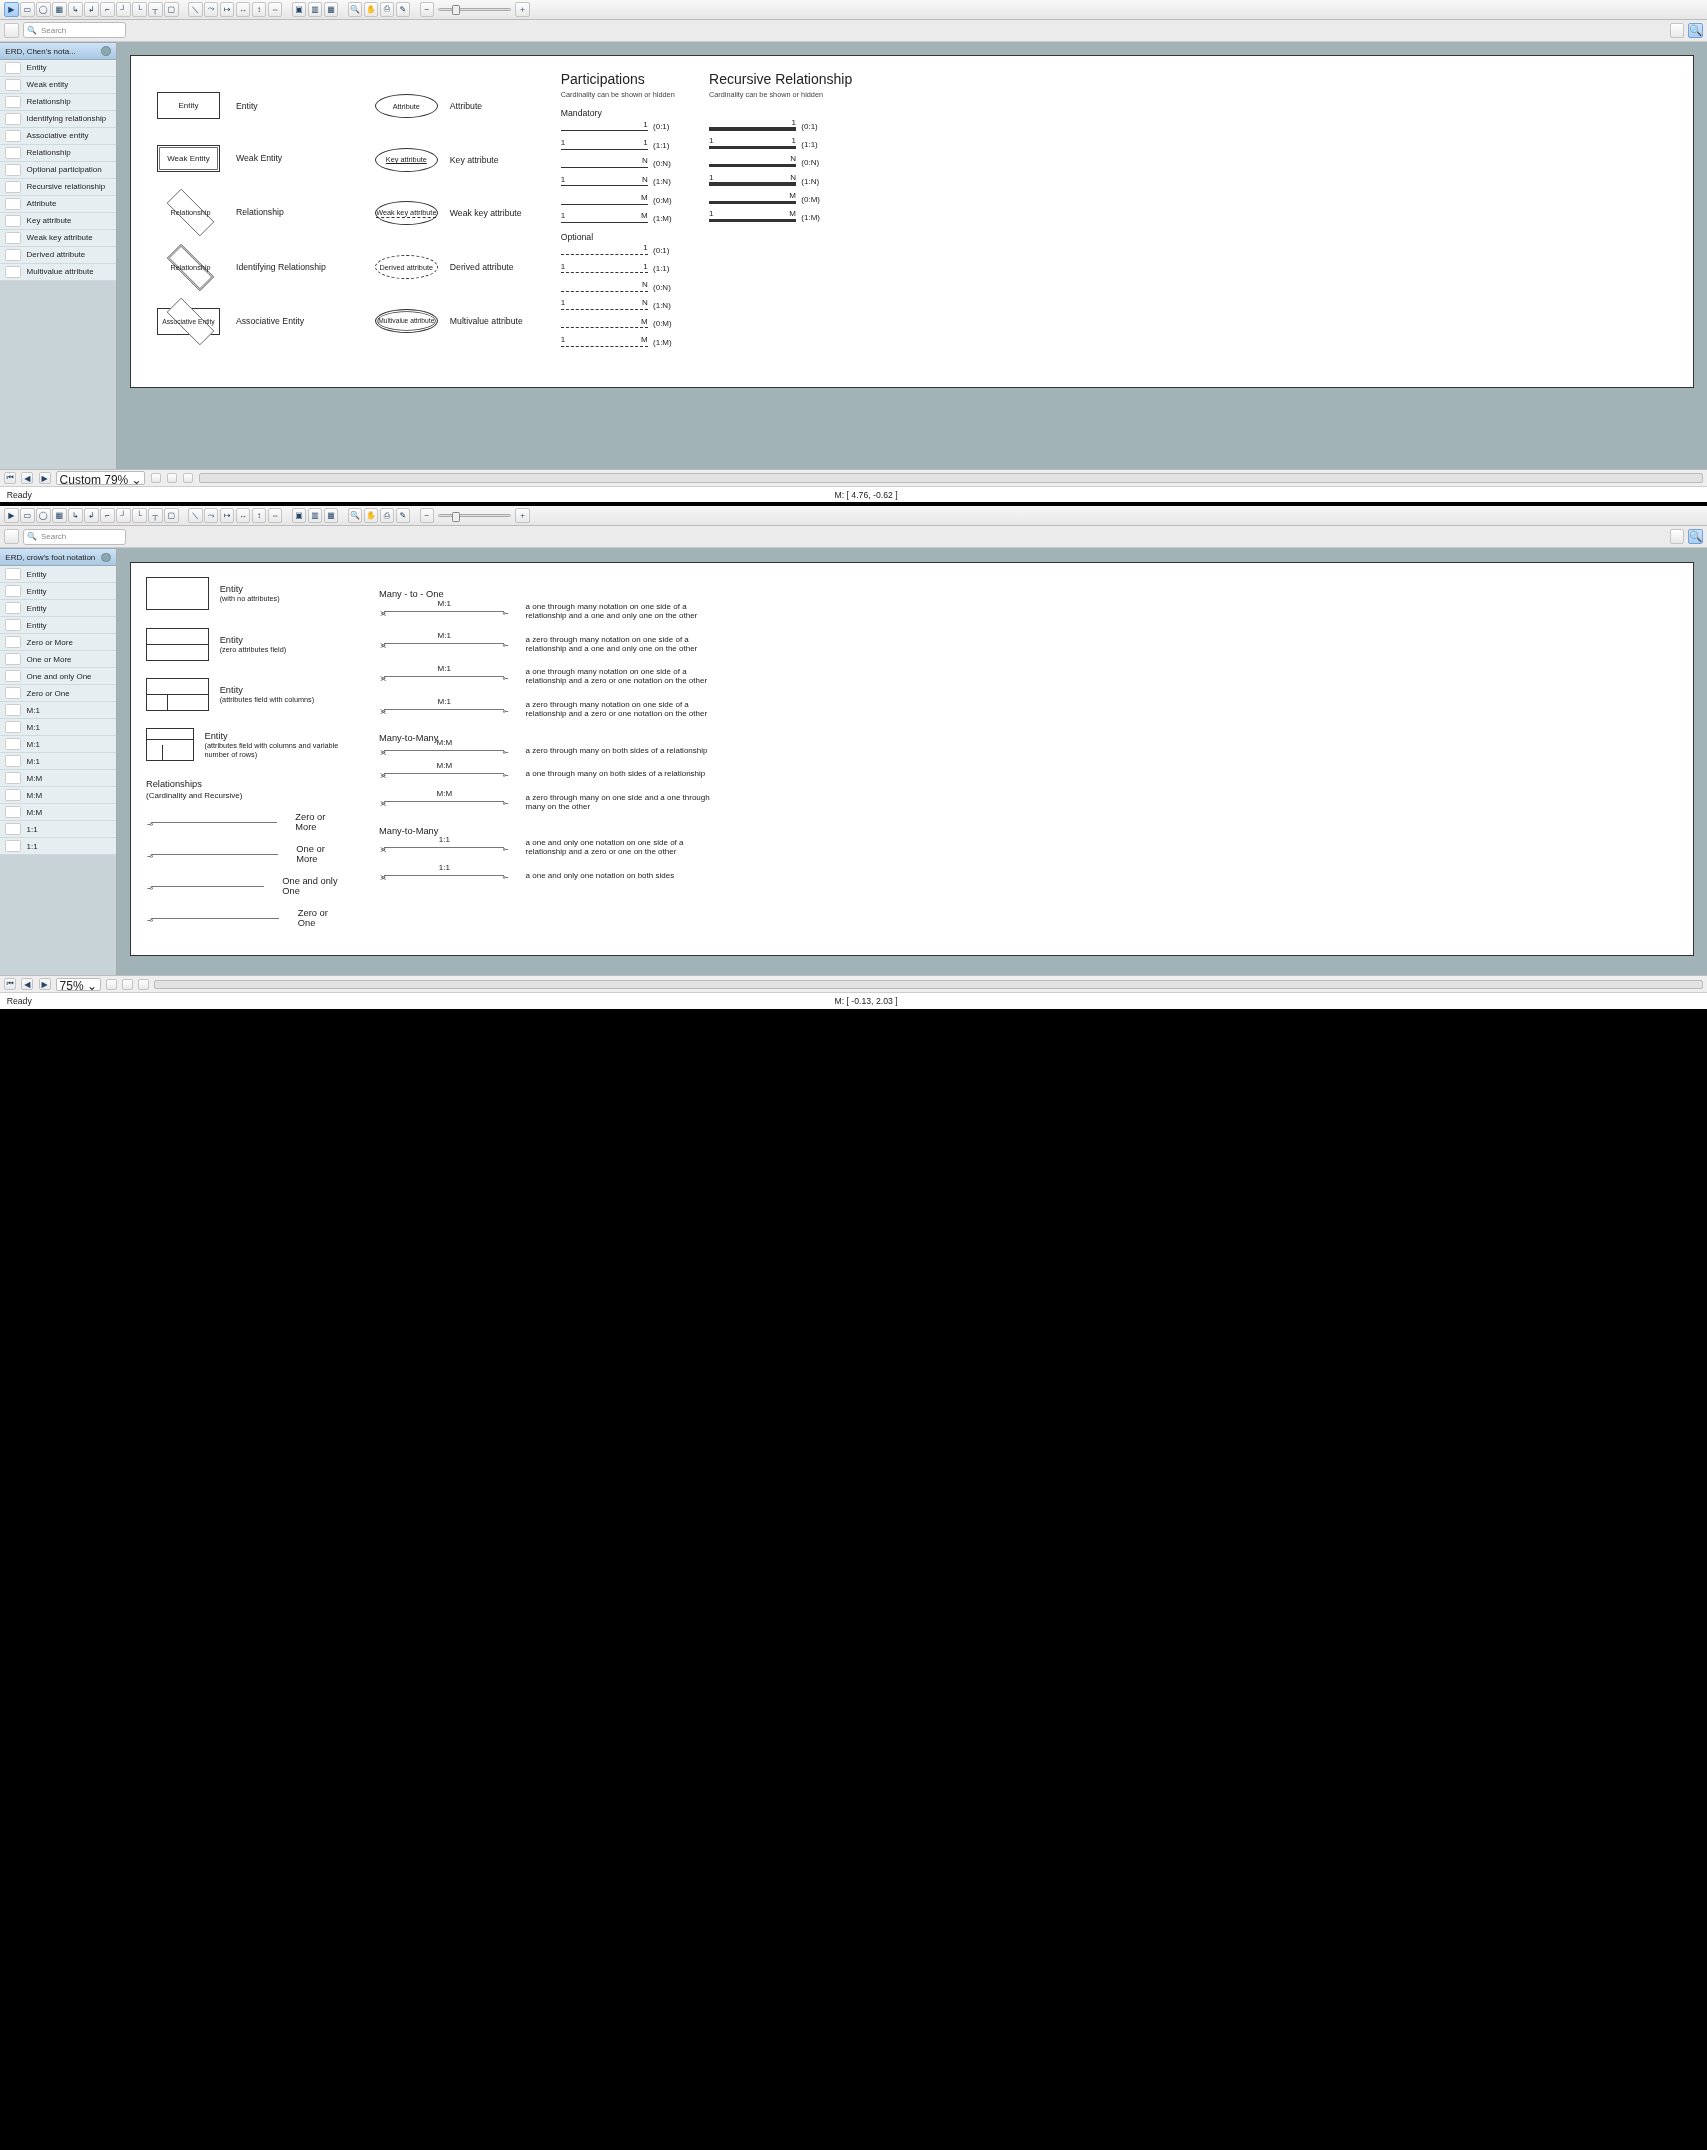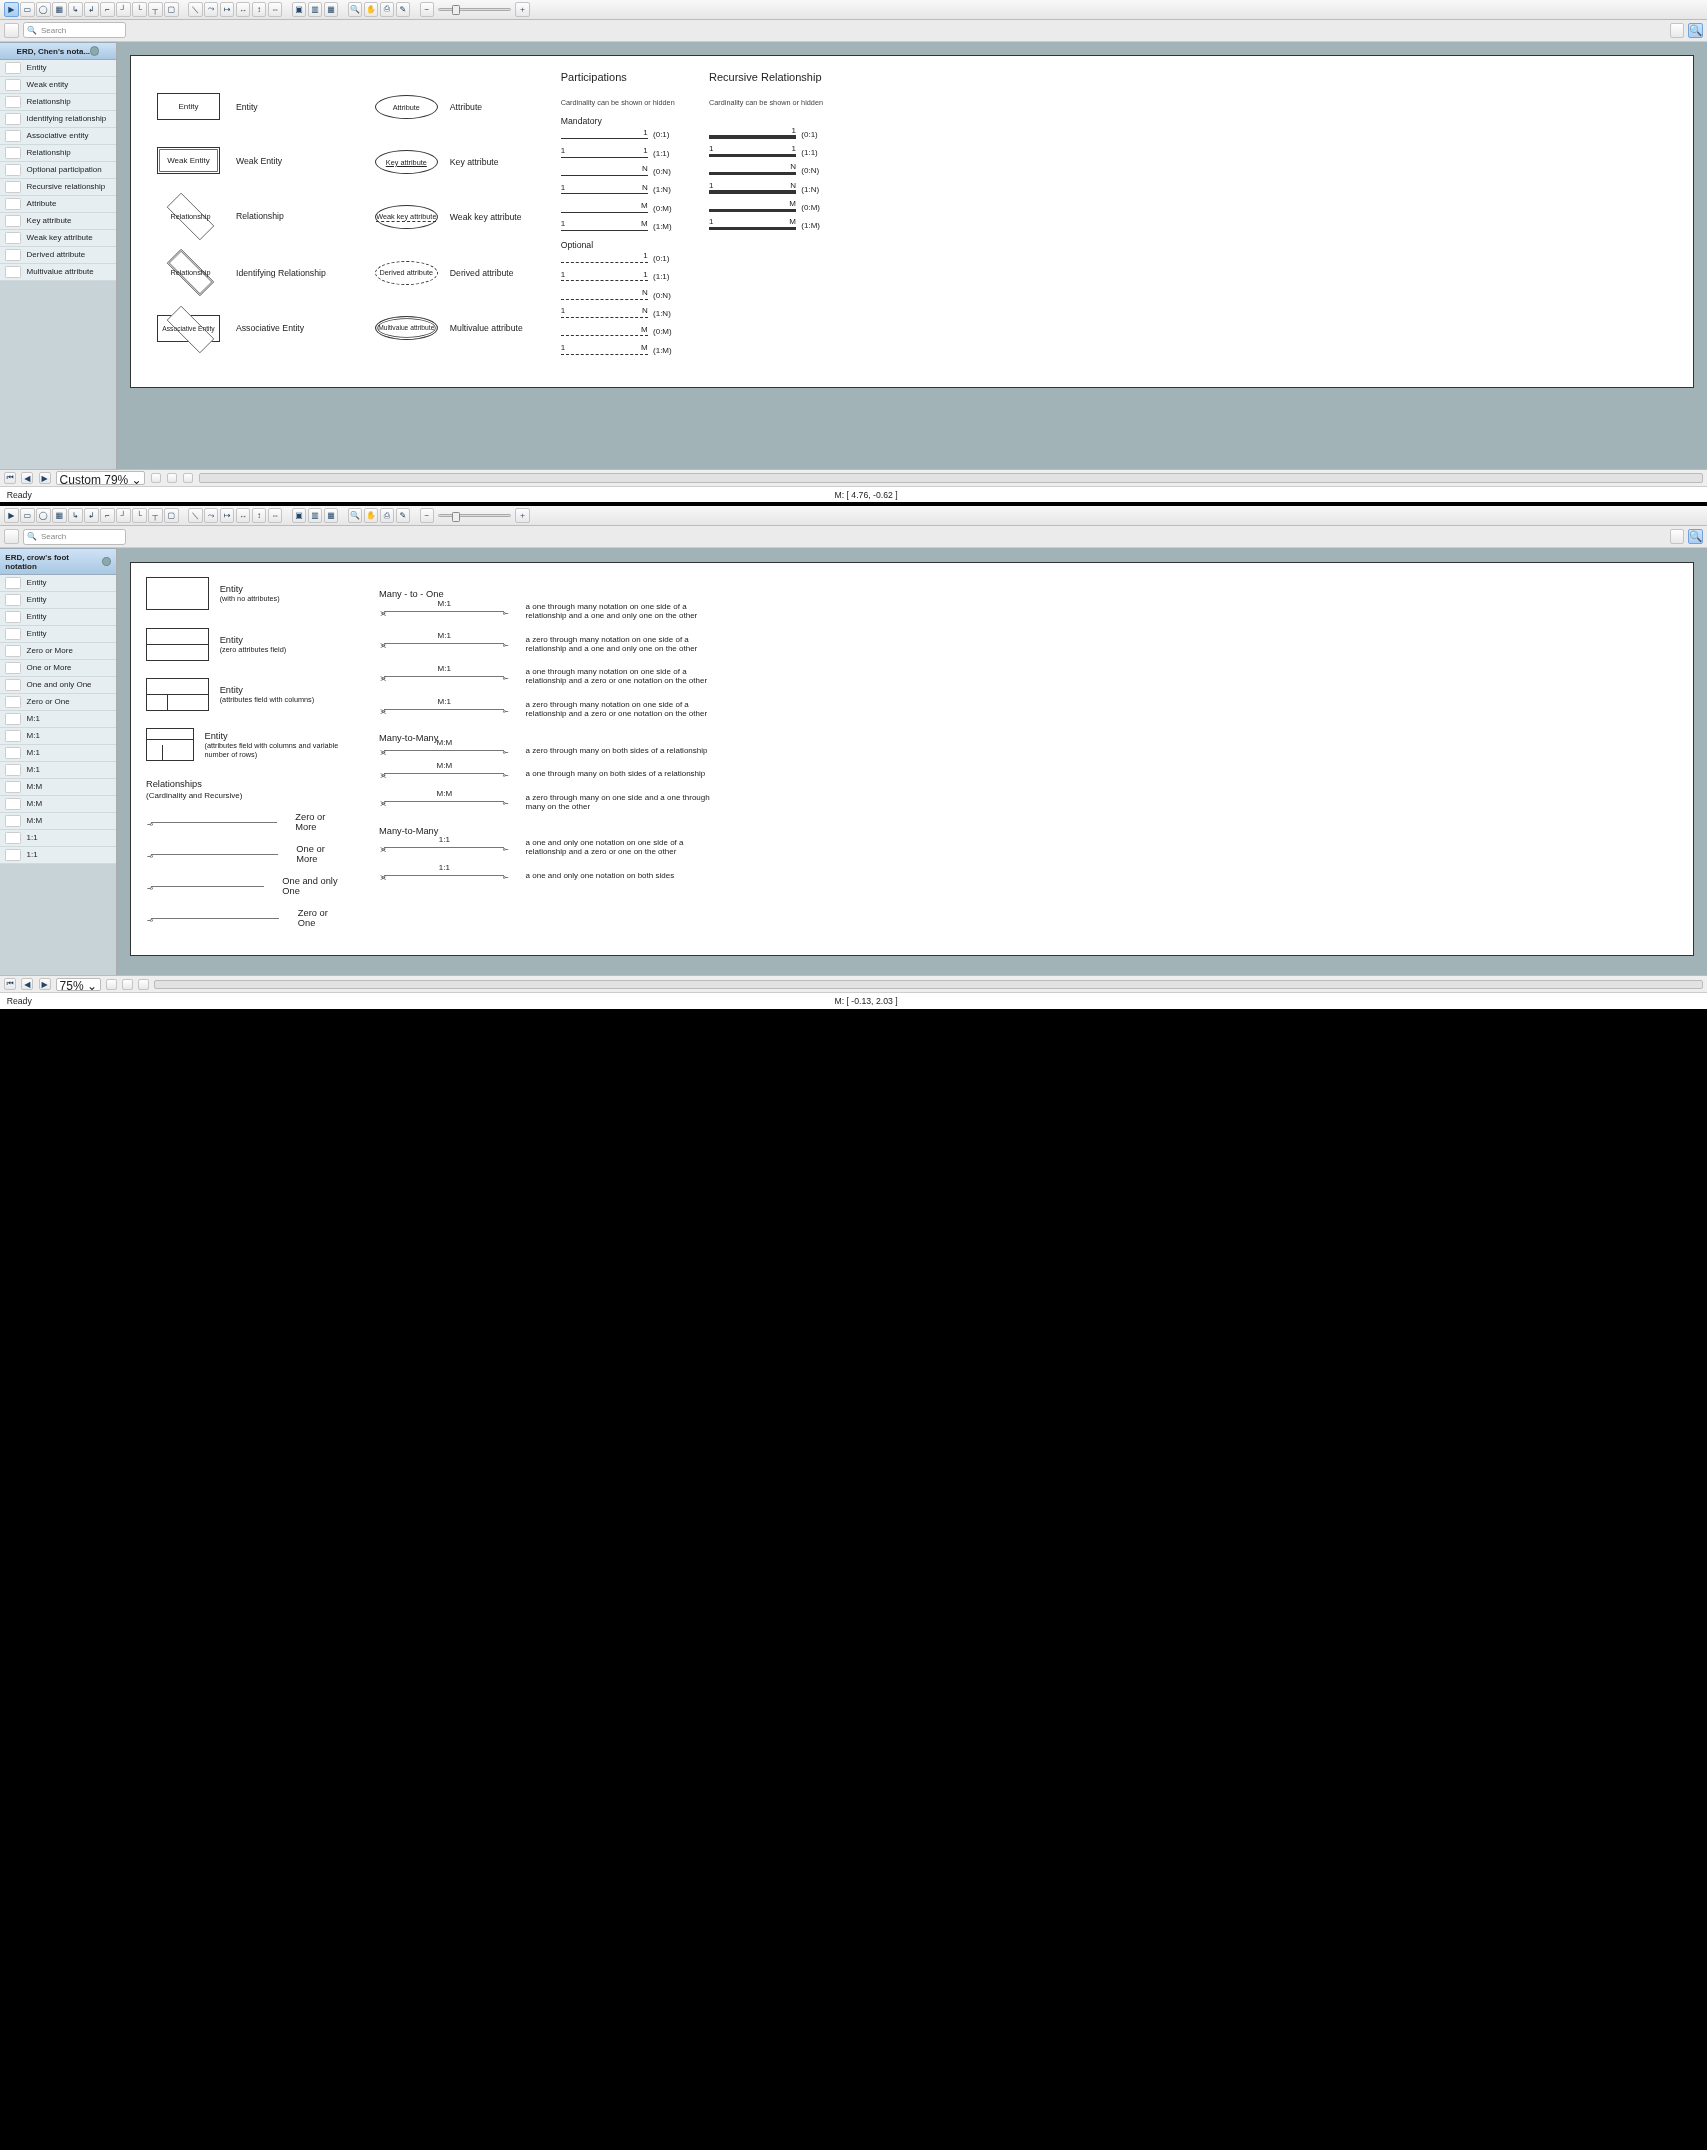--- a/index.html
+++ b/index.html
@@ -11,39 +11,39 @@
   .tbtn.sel{background:linear-gradient(#cde4ff,#a8cdf5);border-color:#6fa3dc}
   .tsep{width:6.7px}
   .slider{width:73px;height:3.3px;background:#ddd;border:0.7px solid #aaa;border-radius:2px;position:relative;margin:0 2.7px}
   .slider::after{content:"";position:absolute;width:6px;height:8px;background:#eee;border:0.7px solid #888;border-radius:1.3px;top:-3.3px;left:18%}
   .row2{display:flex;align-items:center;padding:2.7px 4px;border-bottom:0.7px solid #ccc;gap:4px;background:#ebebeb}
   .small{width:14.7px;height:14.7px;border:0.7px solid #c4c4c4;border-radius:2px;background:linear-gradient(#fff,#e8e8e8);cursor:pointer}
   .small.sel{background:linear-gradient(#cde4ff,#a8cdf5);border-color:#6fa3dc}
   .search{flex:0 0 103px;height:16px;border:0.7px solid #bbb;border-radius:2.7px;background:#fff;display:flex;align-items:center;padding:0 4px;color:#888;font-size:8px;gap:3.3px}
   .main{display:flex}
   .sidebar{width:117px;background:#c8d3d7;border-right:0.7px solid #aaa;min-height:427px}
-  .panelhdr{background:linear-gradient(#cfe2f6,#a8c8e2);font-size:8px;font-weight:bold;padding:3.3px 5.3px;border-top:0.7px solid #9ab;border-bottom:0.7px solid #9ab;display:flex;justify-content:center;align-items:center}
+  .panelhdr{background:linear-gradient(#cfe2f6,#a8c8e2);font-size:8px;font-weight:normal;padding:3.3px 5.3px;border-top:0.7px solid #9ab;border-bottom:0.7px solid #9ab;display:flex;justify-content:space-between;align-items:center}
   .closeb{width:9.3px;height:9.3px;border-radius:50%;background:#8aa;border:0.7px solid #789;cursor:pointer}
   .pitem{display:flex;align-items:center;gap:5.3px;padding:2px 5.3px;font-size:8px;background:#e6eef2;border-bottom:0.7px solid #d0dadd;cursor:pointer}
   .pic{width:16px;height:12px;border:0.7px solid #ccc;background:#fff;border-radius:1.3px;flex-shrink:0}
   .canvaswrap{flex:1;background:#a1b3b6;position:relative;padding:13.3px}
   .canvas{background:#fff;border:1.3px solid #333;padding:14.7px;font-size:8.7px;min-height:333px}
   .canvas table{border-collapse:separate;border-spacing:10.7px 17.3px}
   .ebox{width:63px;height:27px;border:0.7px solid #333;display:flex;align-items:center;justify-content:center;font-size:8px}
   .ebox.dbl{box-shadow:inset 0 0 0 1.3px #fff,inset 0 0 0 2px #333}
   .diamond{width:67px;height:29px;position:relative}
   .diamond .d{position:absolute;inset:0;border:0.7px solid #333;transform:rotate(45deg) scale(.7);background:#fff}
   .diamond span{position:absolute;inset:0;display:flex;align-items:center;justify-content:center;font-size:7.3px;text-align:center}
   .diamond.dbl .d{box-shadow:inset 0 0 0 1.3px #fff,inset 0 0 0 2px #333}
   .oval{width:63px;height:24px;border:0.7px solid #333;border-radius:50%;display:flex;align-items:center;justify-content:center;font-size:7.3px}
   .oval.dbl{box-shadow:inset 0 0 0 1.3px #fff,inset 0 0 0 2px #333}
   .oval.dashed{border-style:dashed}
   .u{text-decoration:underline}
   .du{border-bottom:0.7px dashed #333}
-  .phdr{font-size:11px;margin-bottom:15px}
+  .phdr{font-size:14px;margin-bottom:3px}
   .psub{font-size:7.3px;color:#444;margin-bottom:9.3px}
   .pline{display:flex;align-items:flex-end;gap:5.3px;margin-bottom:9.3px;font-size:8px}
   .pseg{position:relative;width:87px;border-bottom:0.7px solid #333}
   .pseg.db{box-shadow:0 -2px 0 0 #333 inset}
   .pseg.db{border-bottom:0.7px solid #333;height:3.3px;border-top:0.7px solid #333}
   .pseg.dash{border-bottom:0.7px dashed #333}
   .pl{position:absolute;left:0;top:-10.7px}
   .pr{position:absolute;right:0;top:-10.7px}
   .plbl{width:29px}
   .sect{font-size:8.7px;margin:6.7px 0 4px 0}

